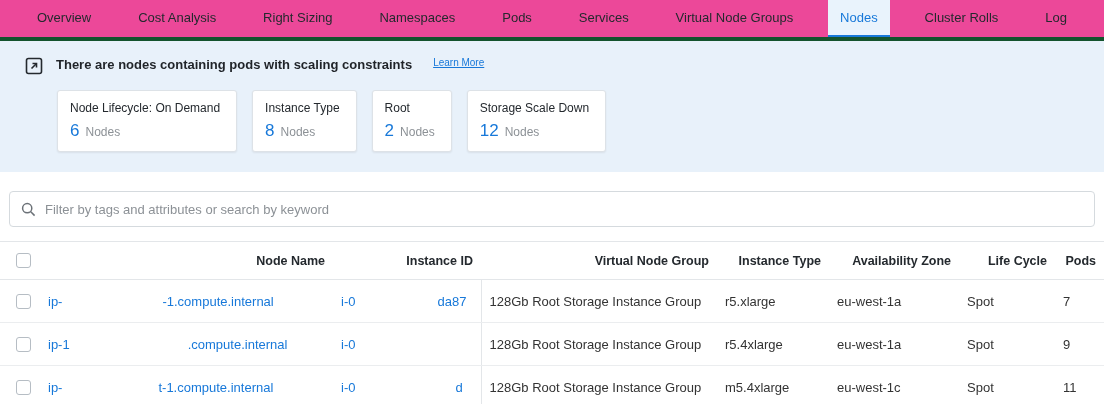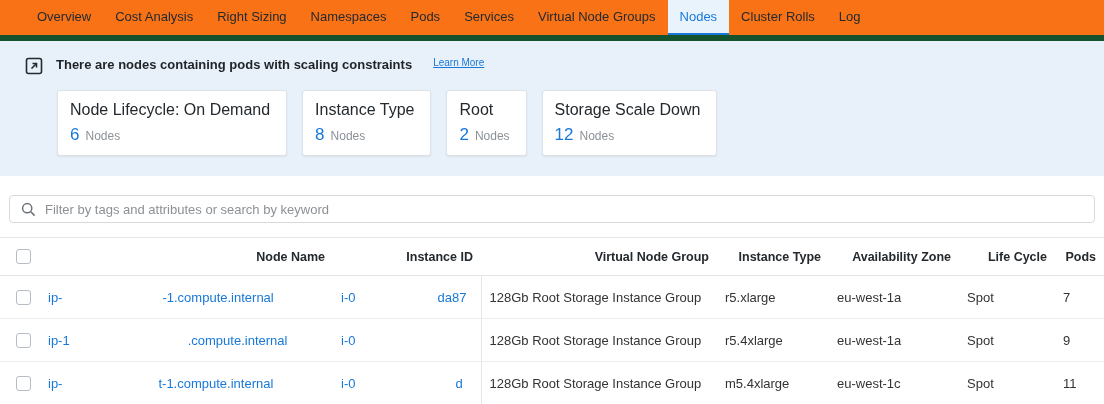--- a/index.html
+++ b/index.html
@@ -1,42 +1,42 @@
 <!DOCTYPE html>
 <html><head>
 <meta charset="utf-8">
 <style>
   * { box-sizing: border-box; margin: 0; padding: 0; }
   html,body { width: 1104px; height: 404px; overflow: hidden; background:#fff;
               font-family: "Liberation Sans", sans-serif; }
 
   
-  .tabbar { display:flex; justify-content:flex-start; align-items:stretch;
-            height:41px; padding:0 25px; border-bottom:6px solid #14532d; background:#f97316; }
+  .tabbar { display:flex; justify-content:space-between; align-items:stretch;
+            height:41px; padding:0 25px; border-bottom:4px solid #14532d; background:#ec4899; }
   .tab { display:flex; align-items:center; padding:0 12px; font-size:13px; color:#24292e;
          cursor:pointer; white-space:nowrap; border-bottom:2px solid transparent; }
   .tab.active { color:#1778d9; background:#e9f3fc; border-bottom:2px solid #1778d9; }
 
   
   .banner { background:#e8f1fa; padding:16px 25px 20px; }
   .banner-head { display:flex; align-items:flex-start; gap:13px; }
   .banner-icon { width:18px; height:18px; flex:0 0 auto; }
   .banner-msg { font-size:13px; font-weight:bold; color:#1f2328; }
   .banner-link { font-size:10px; color:#1778d9; text-decoration:underline; margin-left:8px; cursor:pointer; }
   .cards { display:flex; gap:15px; margin:15px 0 0 32px; }
   .card { background:#fff; border:1px solid #dde2e7; border-radius:3px;
           box-shadow:0 1px 2px rgba(0,0,0,0.07); padding:10px 16px 10px 12px; cursor:pointer; }
-  .card-title { font-size:16px; color:#24292e; white-space:nowrap; }
+  .card-title { font-size:12px; color:#24292e; white-space:nowrap; }
   .card-row { margin-top:6px; display:flex; align-items:baseline; gap:6px; }
   .card-count { font-size:17px; color:#1778d9; }
   .card-unit { font-size:12px; color:#8c9196; }
 
   
   .search-wrap { padding:19px 9px 14px; }
-  .search-box { display:flex; align-items:center; gap:9px; height:28px; padding:0 11px;
+  .search-box { display:flex; align-items:center; gap:9px; height:36px; padding:0 11px;
                 border:1px solid #d5dade; border-radius:4px; background:#fff; }
   .search-box svg { flex:0 0 auto; }
   .search-input { flex:1; border:none; outline:none; font-size:13px; color:#333;
                   font-family:"Liberation Sans", sans-serif; background:transparent; }
   .search-input::placeholder { color:#8c9196; }
 
   
   table { width:100%; border-collapse:collapse; table-layout:fixed; }
   col.c-check{width:40px;} col.c-name{width:293px;} col.c-iid{width:148px;}
   col.c-vng{width:236px;} col.c-itype{width:112px;} col.c-az{width:130px;}

